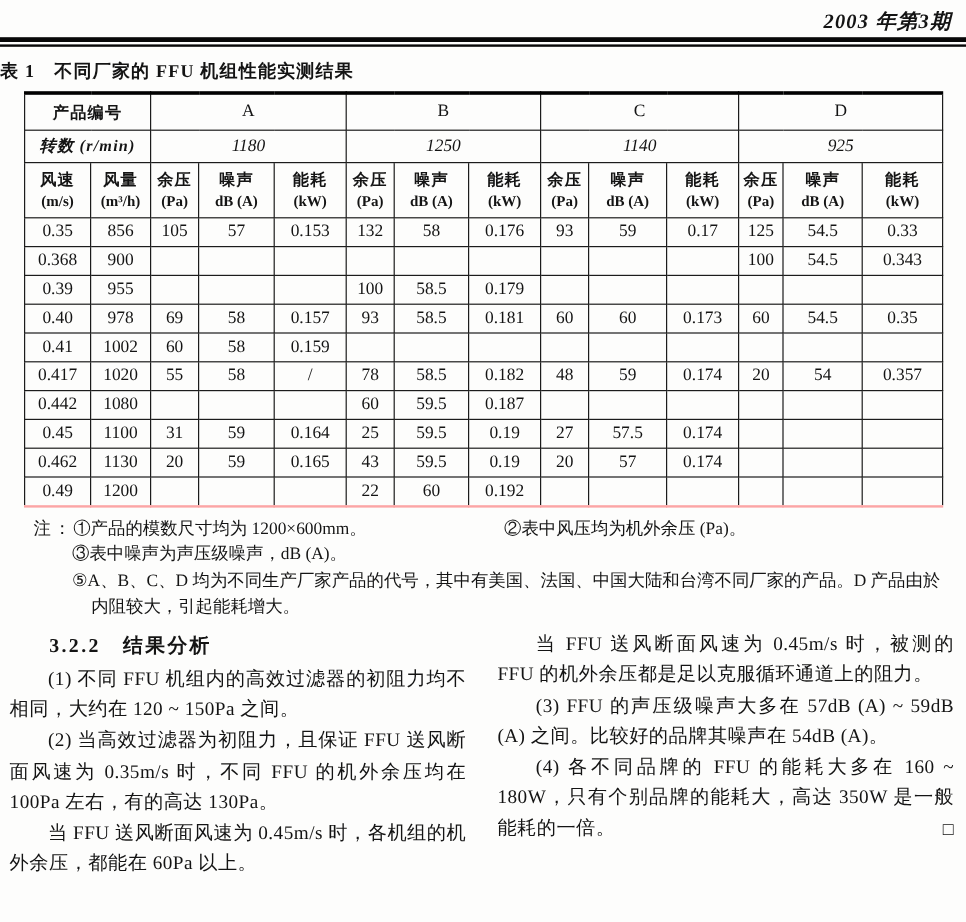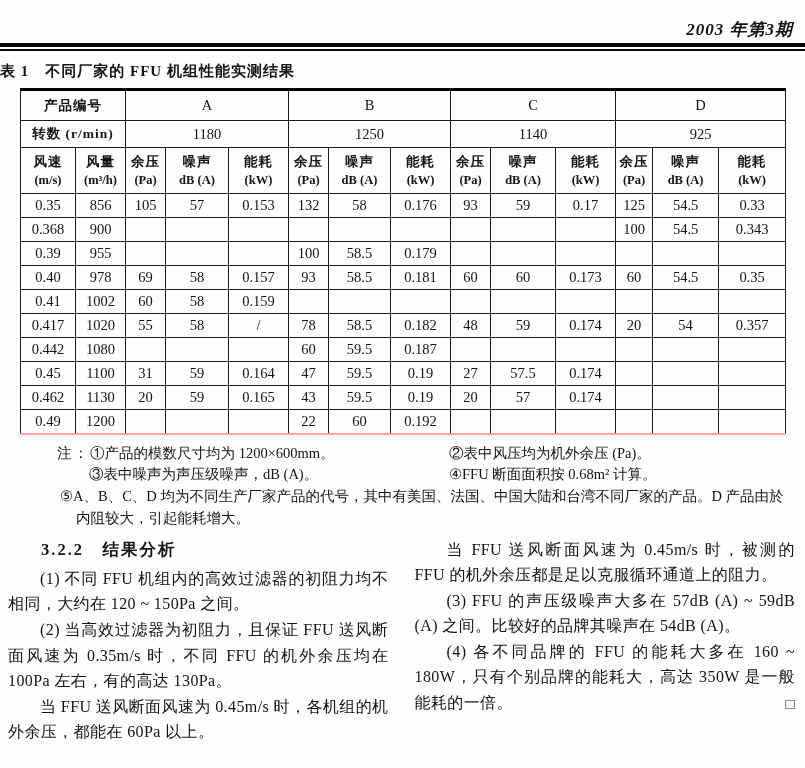--- a/index.html
+++ b/index.html
@@ -7,21 +7,21 @@
   body {
     width:805px; height:768px; background:#fdfdfc; color:#141414;
     font-family:"Liberation Serif","DejaVu Serif",serif;
     overflow:hidden;
   }
   .page { position:relative; width:805px; height:768px; }
 
   
   .issue {
     text-align:right; font-weight:bold; font-style:italic;
-    font-size:17px; letter-spacing:1px; padding:18px 12px 2px 0;
+    font-size:17px; letter-spacing:1px; padding:6px 12px 2px 0;
   }
   .rule-a { height:4px; background:#080808; }
   .rule-b { height:2px; background:#080808; margin-top:2px; }
 
   
   .table-title {
     text-align:left; font-weight:bold; font-size:15px;
     margin:11px 0 7px 0; letter-spacing:1px;
   }
 
@@ -30,29 +30,29 @@
     border-collapse:collapse; table-layout:fixed;
     width:765px; margin-left:20px;
     border-top:3px solid #000; border-bottom:2px solid #fca5a5;
   }
   table.ffu th, table.ffu td {
     border:1px solid #1c1c1c; text-align:center; vertical-align:middle;
     padding:0; overflow:hidden;
   }
   th.cn { font-weight:bold; font-size:13.5px; letter-spacing:1px; }
   tr.r1 th { height:31px; }
-  tr.r2 th { height:27px; }
+  tr.r2 th { height:27px;font-style:italic; }
   tr.r3 th { height:46px; line-height:1.45; }
   th.val { font-weight:normal; font-size:14.5px; font-family:"Liberation Serif","DejaVu Serif",serif; }
   th .u { display:block; font-size:12.5px; letter-spacing:0; }
   td.num { height:24px; font-size:14.5px; }
 
   
   .notes { margin:8px 0 0 28px; width:762px; font-size:14.5px; line-height:1.5; }
-  .note-row { display:flex;margin-left:29px; }
+  .note-row { display:flex; }
   .note-l { width:392px; }
   .note-l.ind { padding-left:32px; }
   .note-r { flex:1; }
   .note-label { letter-spacing:2px; }
   .note5 { padding-left:48px; text-indent:-16px; }
 
   
   .columns {
     display:grid; grid-template-columns:1fr 1fr; column-gap:26px;
     margin:7px 10px 0 8px; font-size:16px; line-height:1.6;
@@ -234,21 +234,21 @@
           <td class="num"></td>
           <td class="num"></td>
           <td class="num"></td>
         </tr>
         <tr>
           <td class="num">0.45</td>
           <td class="num">1100</td>
           <td class="num">31</td>
           <td class="num">59</td>
           <td class="num">0.164</td>
-          <td class="num">47</td>
+          <td class="num">25</td>
           <td class="num">59.5</td>
           <td class="num">0.19</td>
           <td class="num">27</td>
           <td class="num">57.5</td>
           <td class="num">0.174</td>
           <td class="num"></td>
           <td class="num"></td>
           <td class="num"></td>
         </tr>
         <tr>
@@ -286,21 +286,20 @@
       </tbody>
   </table>
 
   <div class="notes">
     <div class="note-row">
       <div class="note-l"><span class="note-label">注：</span><span>①产品的模数尺寸均为 1200×600mm。</span></div>
       <div class="note-r">②表中风压均为机外余压 (Pa)。</div>
     </div>
     <div class="note-row">
       <div class="note-l ind">③表中噪声为声压级噪声，dB (A)。</div>
-      <div class="note-r">④FFU 断面面积按 0.68m² 计算。</div>
     </div>
     <div class="note5">⑤A、B、C、D 均为不同生产厂家产品的代号，其中有美国、法国、中国大陆和台湾不同厂家的产品。D 产品由於内阻较大，引起能耗增大。</div>
   </div>
 
   <div class="columns">
     <div class="col-left">
       <h3>3.2.2　结果分析</h3>
       <p>(1) 不同 FFU 机组内的高效过滤器的初阻力均不相同，大约在 120 ~ 150Pa 之间。</p>
       <p>(2) 当高效过滤器为初阻力，且保证 FFU 送风断面风速为 0.35m/s 时，不同 FFU 的机外余压均在 100Pa 左右，有的高达 130Pa。</p>
       <p>当 FFU 送风断面风速为 0.45m/s 时，各机组的机外余压，都能在 60Pa 以上。</p>

